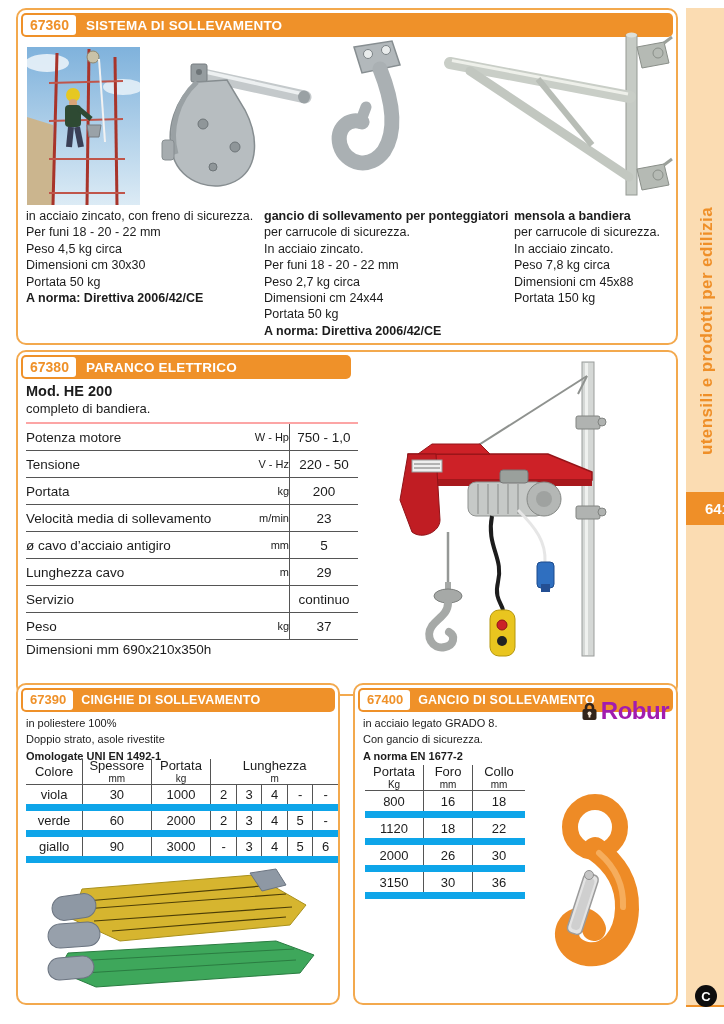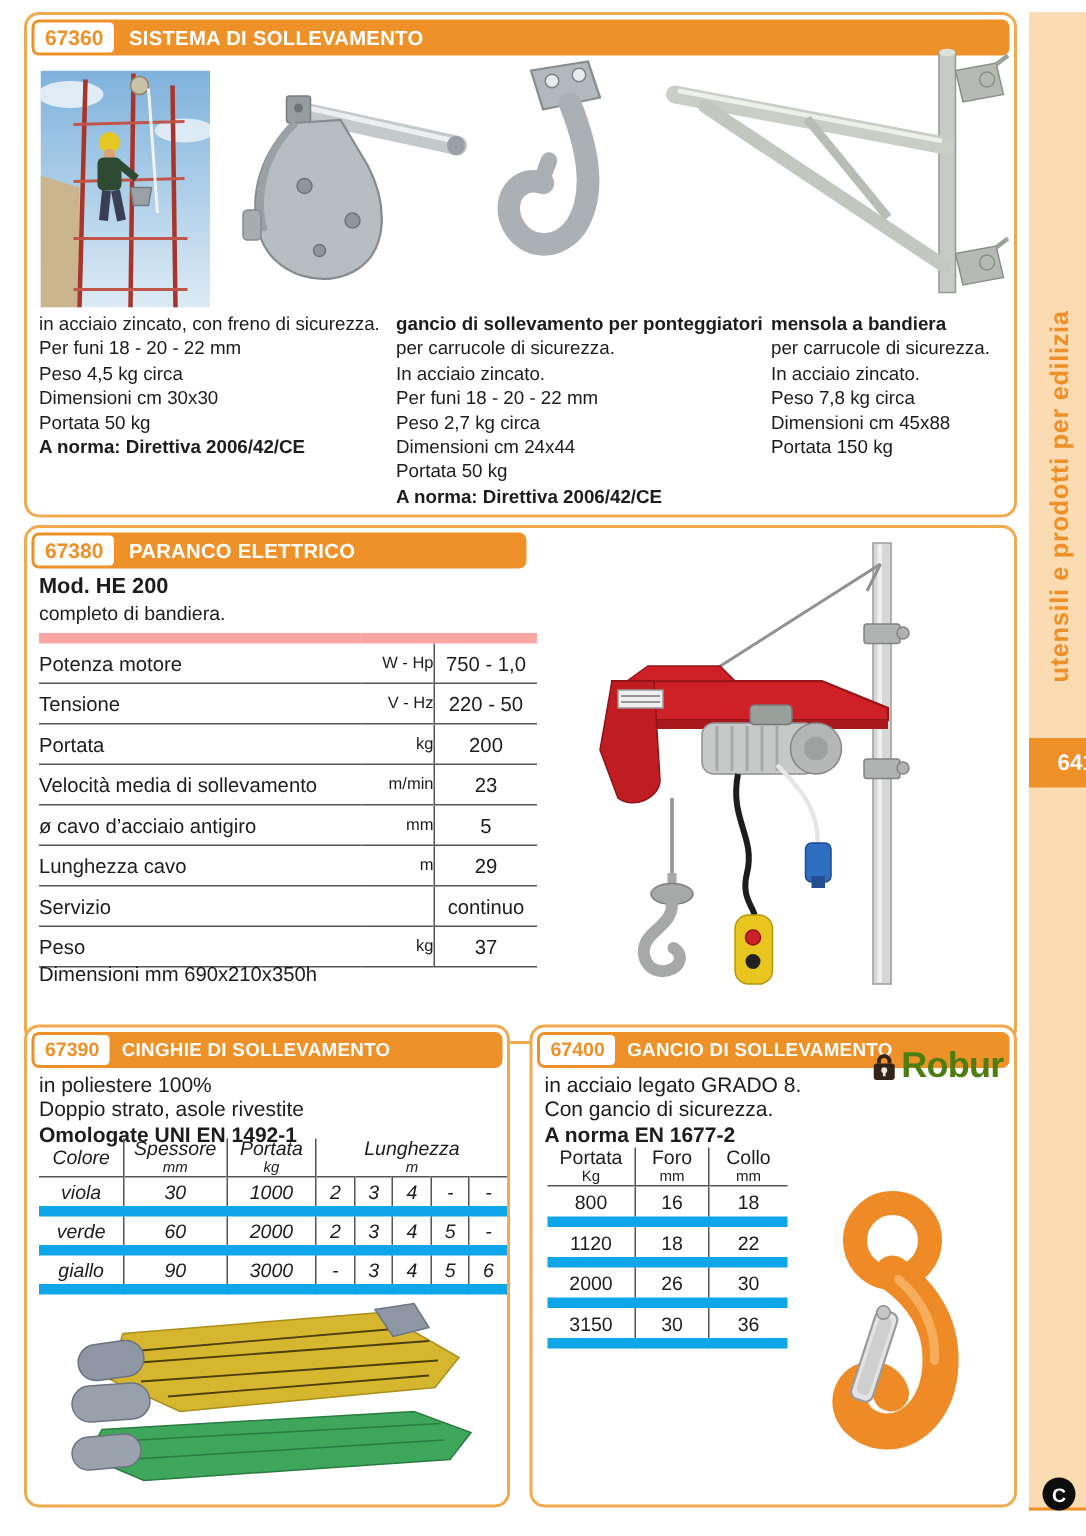--- a/index.html
+++ b/index.html
@@ -37,55 +37,55 @@
   
   .p-col { position:absolute; top:198px; font-size:12.5px; line-height:16.4px; }
   #col1 { left:8px; } #col2 { left:246px; } #col3 { left:496px; }
   .p-line { white-space:nowrap; }
   .p-name, .p-norm { font-weight:bold; white-space:nowrap; }
   
   .model { position:absolute; left:8px; top:31px; font-weight:bold; font-size:14.5px; }
   .model-sub { position:absolute; left:8px; top:49px; font-size:13px; }
   table.specs { position:absolute; left:8px; top:70px; width:332px; border-collapse:collapse; font-size:13.5px; }
   table.specs tr { border-bottom:1px solid #555; }
-  table.specs tr:first-child { border-top:7px solid #fca5a5; }
+  table.specs tr:first-child { border-top:2px solid #fca5a5; }
   table.specs td { height:26px; padding:0; }
   td.sl { padding-left:3px; }
   td.su { font-size:11px; text-align:right; padding-right:6px; width:48px; white-space:nowrap; }
   td.sv { border-left:1px solid #555; width:68px; text-align:center; }
   .dims { position:absolute; left:8px; top:290px; font-size:13.5px; }
   
-  .intro { position:absolute; left:8px; top:30px; font-size:14px; line-height:16.4px; }
+  .intro { position:absolute; left:8px; top:30px; font-size:11px; line-height:16.4px; }
   .intro .bold { font-weight:bold; }
   .intro div { white-space:nowrap; }
   
   table.grid { border-collapse:collapse; font-size:13px; text-align:center; }
   table.grid th, table.grid td { border-left:1px solid #555; padding:0 4px; font-weight:normal; }
   table.grid th:first-child, table.grid td:first-child { border-left:none; }
   table.grid tr { border-bottom:7px solid #0ea5e9; }
   table.grid tr.hdr { border-bottom:1px solid #555; }
   .th-l { font-size:13px; line-height:14px; }
   .th-u { font-size:10px; line-height:11px; }
-  table.cinghie { position:absolute; left:8px; top:74px;font-style:italic; }
+  table.cinghie { position:absolute; left:8px; top:74px; }
   table.cinghie td { height:19px; }
   table.cinghie .c1 { width:54px; } .c2w { width:62px; } .c3w { width:56px; } .clen { width:22px; }
   table.gancio { position:absolute; left:10px; top:80px; }
   table.gancio td { height:20px; }
   .g1 { width:50px; } .g2 { width:40px; } .g3 { width:44px; }
   
   .img { position:absolute; }
   #img-worker  { left:9px;  top:37px; }
   #img-pulley  { left:129px; top:42px; }
   #img-shook   { left:302px; top:27px; }
   #img-bracket { left:424px; top:17px; }
   #img-hoist   { left:334px; top:8px; }
   #img-slings  { left:6px;  top:176px; }
   #img-ohook   { left:170px; top:102px; }
   .robur { position:absolute; right:7px; top:12px; display:flex; align-items:center; gap:3px; }
-  .robur-text { color:#4d7c0f; font-weight:bold; font-size:24px; letter-spacing:-0.5px; }
+  .robur-text { color:#a21caf; font-weight:bold; font-size:24px; letter-spacing:-0.5px; }
 </style>
 </head>
 <body>
 
 <div class="sidebar-strip"></div>
 <div class="sidebar-vertical">utensili e prodotti per edilizia</div>
 <div class="page-tab">641</div>
 <div class="publisher-logo">C</div>
 
 <div class="box" id="box1">

